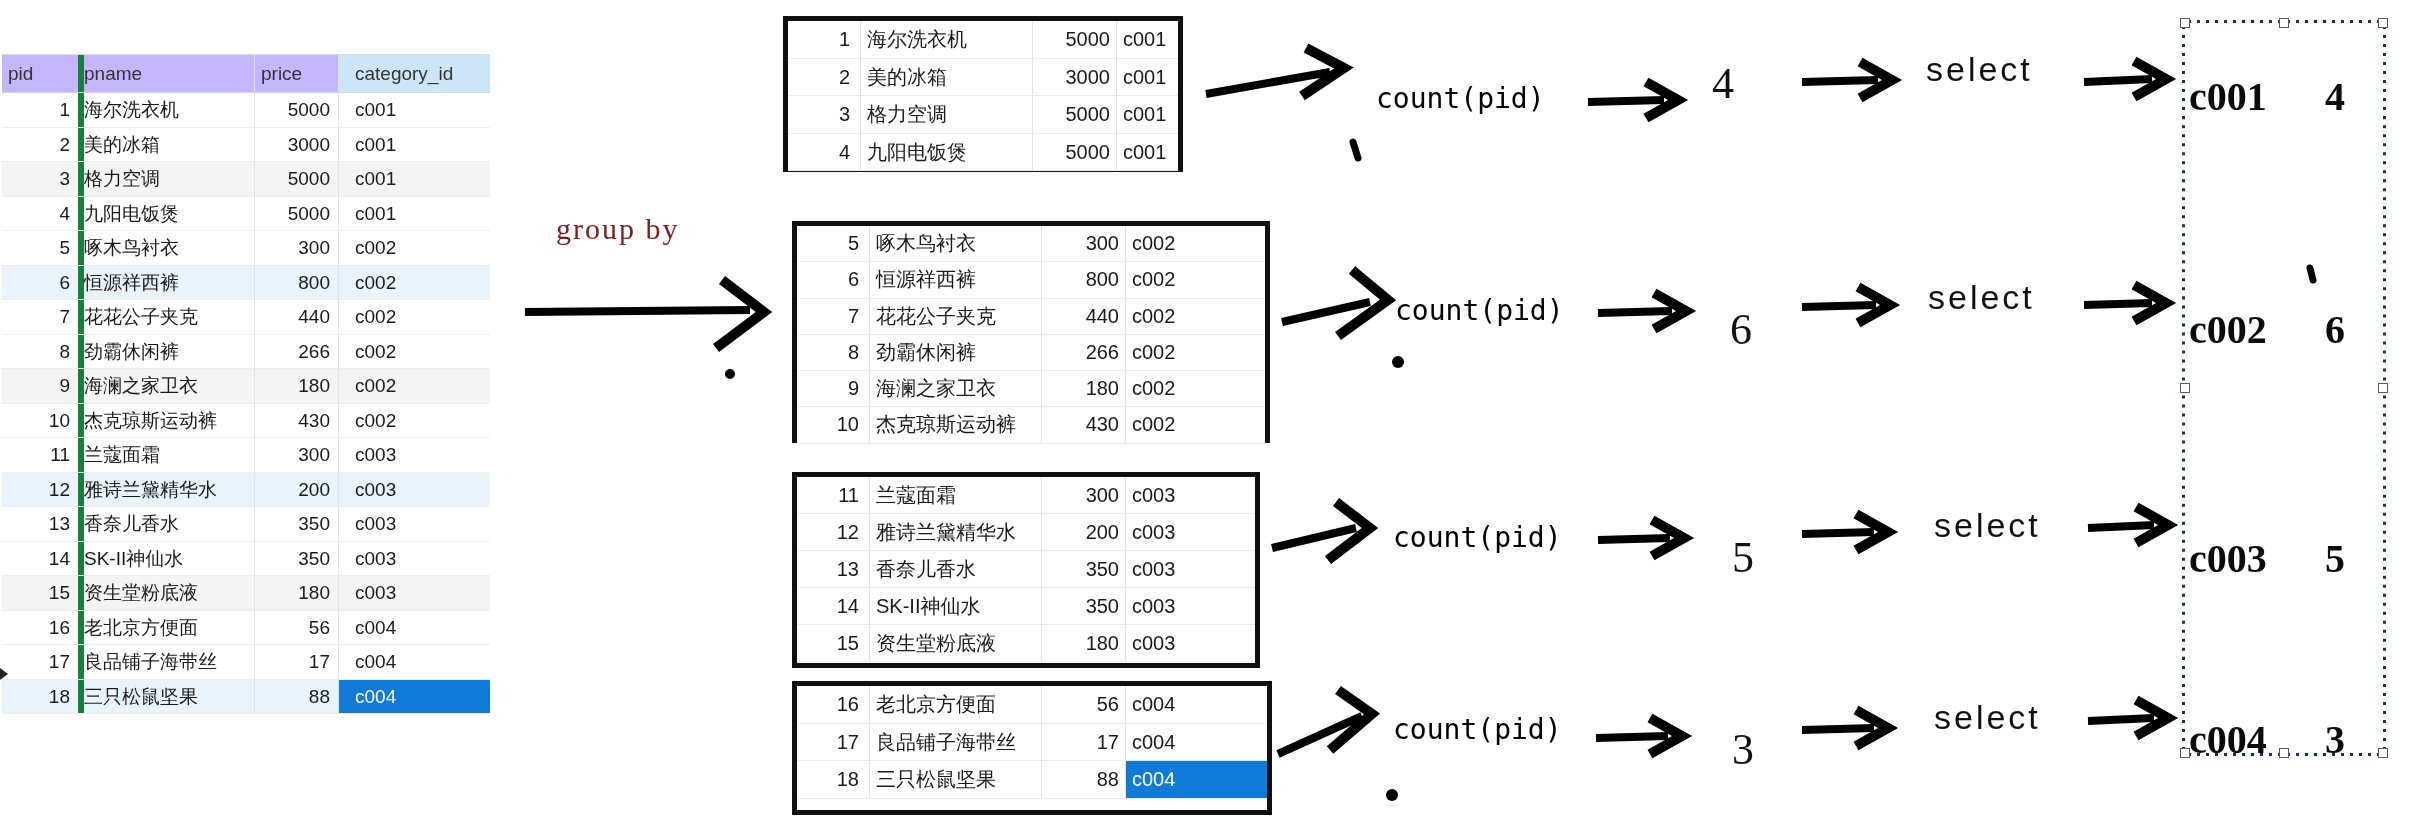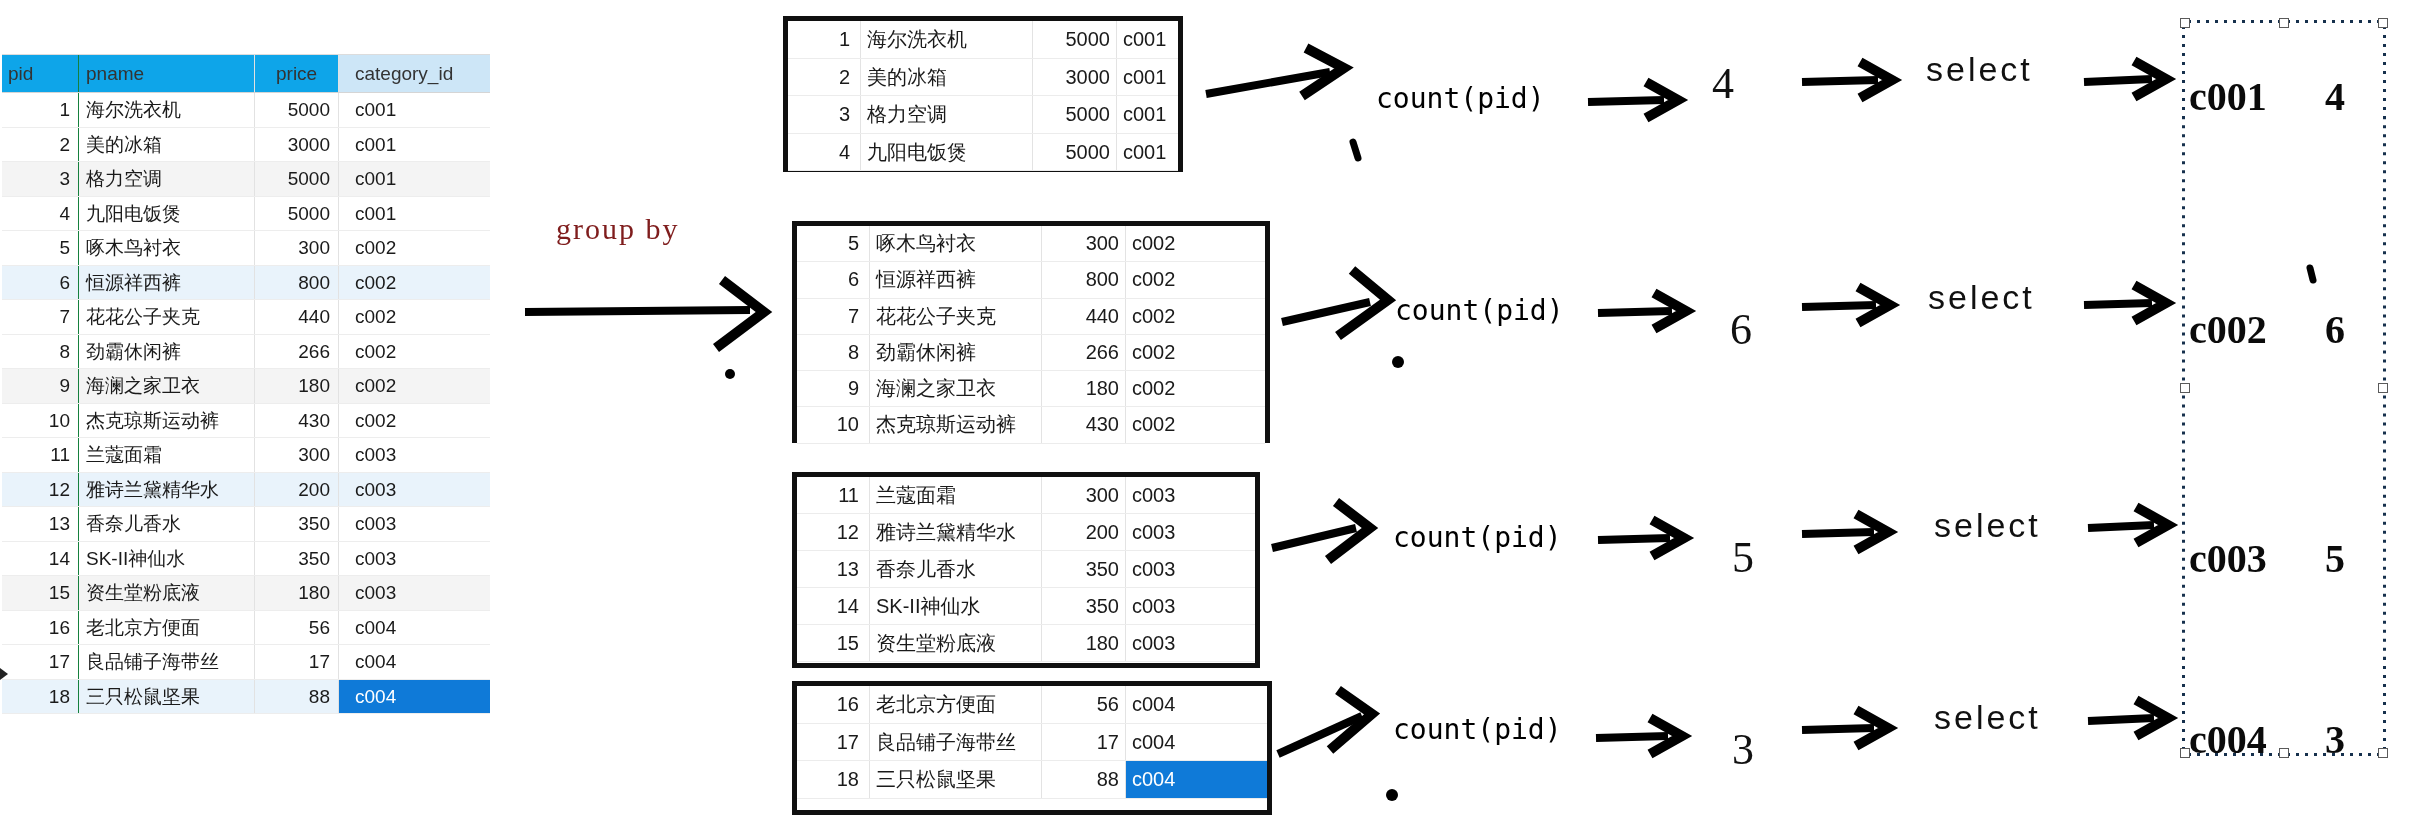--- a/index.html
+++ b/index.html
@@ -1,29 +1,29 @@
 <!DOCTYPE html>
 <html><head>
 <meta charset="utf-8">
 <style>
   html,body{margin:0;padding:0;background:#fff;}
   .stage{position:relative;width:2436px;height:836px;background:#fff;overflow:hidden;
          font-family:"Liberation Sans","DejaVu Sans",sans-serif;color:#1a1a1a;}
 
   
   .main-table{position:absolute;left:2px;top:54px;width:488px;background:#fff;}
-  .mt-header{display:flex;height:37px;line-height:37px;background:#0ea5e9;
+  .mt-header{display:flex;height:37px;line-height:37px;background:#c4b5fd;
              border-top:1px solid #dcdcdc;border-bottom:1px solid #d5d5d5;
              font-size:19px;color:#333;}
   .mt-row{display:flex;height:33.5px;line-height:33.5px;font-size:19px;border-bottom:1px solid #ededed;background:#fff;}
   .stripe-gray{background:#f4f4f4;}
   .stripe-blue{background:#e9f3fb;}
   .mt-cell{box-sizing:border-box;overflow:hidden;white-space:nowrap;}
   .c-pid{width:76px;}
-  .c-name{width:176px;padding-left:7px;border-left:1px solid #15803d;}
+  .c-name{width:176px;border-left:6px solid #15803d;}
   .c-price{width:84px;border-left:1px solid #e2e2e2;}
   .c-cat{flex:1;padding-left:16px;border-left:1px solid #e2e2e2;}
   .num{text-align:right;padding-right:8px;}
   .hdr-pid{padding-left:6px;}
   .sel-col{background:#cde6f7;}
   .sel-cell{background:#0f7ad8 !important;color:#fff;}
   .row-marker{position:absolute;left:0;top:668px;width:0;height:0;
               border-top:6px solid transparent;border-bottom:6px solid transparent;border-left:8px solid #222;}
 
   
@@ -60,21 +60,21 @@
 </style>
 </head>
 <body>
 
 <div class="stage">
 
   <div class="main-table">
     <div class="mt-header">
       <div class="mt-cell c-pid hdr-pid">pid</div>
       <div class="mt-cell c-name">pname</div>
-      <div class="mt-cell c-price" style="padding-left:21px;">price</div>
+      <div class="mt-cell c-price" style="padding-left:6px;">price</div>
       <div class="mt-cell c-cat sel-col">category_id</div>
     </div>
     <div id="main-rows">
         <div class="mt-row ">
           <div class="mt-cell c-pid num">1</div>
           <div class="mt-cell c-name">海尔洗衣机</div>
           <div class="mt-cell c-price num">5000</div>
           <div class="mt-cell c-cat">c001</div>
         </div>
         <div class="mt-row ">

